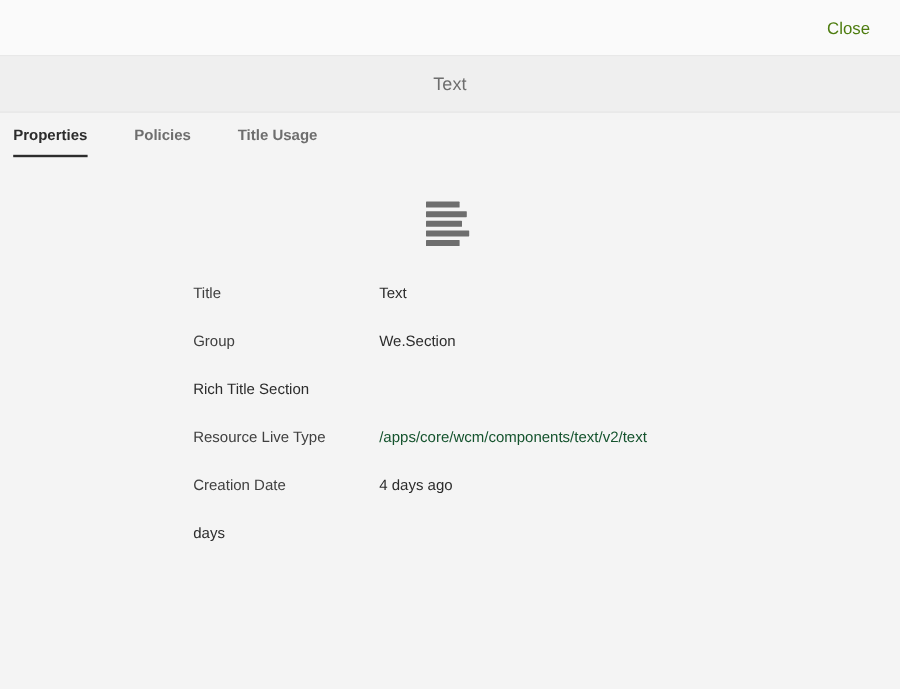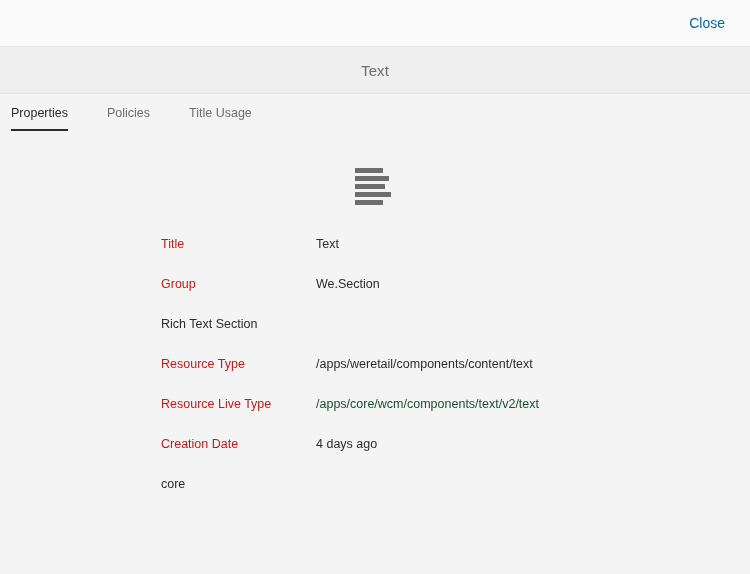--- a/index.html
+++ b/index.html
@@ -32,21 +32,21 @@
     background: #fafafa;
     border-bottom: 1px solid #e4e4e4;
     display: flex;
     align-items: center;
     justify-content: flex-end;
     padding-right: 23px;
   }
 
   .close-button {
     font-size: 14px;
-    color: #0369a1;
+    color: #4d7c0f;
     background: transparent;
     border: none;
     font-family: "Liberation Sans", sans-serif;
     cursor: pointer;
     line-height: 1;
     padding: 6px 2px;
   }
 
   
   .titleband {
@@ -79,20 +79,21 @@
 
   .tab {
     position: relative;
     font-size: 12.5px;
     color: #6e6e6e;
     padding: 0 0 10px 0;
     margin-right: 39px;
     cursor: pointer;
     white-space: nowrap;
     line-height: 1.2;
+    font-weight: bold;
   }
 
   .tab.active {
     color: #2c2c2c;
   }
 
   .tab.active::after {
     content: "";
     position: absolute;
     left: 0;
@@ -129,21 +130,21 @@
     display: flex;
     align-items: baseline;
     height: 40px;
     padding-left: 161px;
   }
 
   .prop-label {
     width: 155px;
     flex: 0 0 155px;
     font-size: 12.5px;
-    color: #b91c1c;
+    color: #404040;
     line-height: 1.3;
   }
 
   .prop-value {
     font-size: 12.5px;
     color: #2c2c2c;
     line-height: 1.3;
     word-break: break-all;
   }
 
@@ -191,37 +192,33 @@
         <div class="prop-value">Text</div>
       </div>
 
 
       <div class="prop-row">
         <div class="prop-label">Group</div>
         <div class="prop-value">We.Section</div>
       </div>
 
       <div class="prop-row">
-        <div class="prop-value">Rich Text Section</div>
-      </div>
-
-      <div class="prop-row">
-        <div class="prop-label">Resource Type</div>
-        <div class="prop-value">/apps/weretail/components/content/text</div>
-      </div>
+        <div class="prop-value">Rich Title Section</div>
+      </div>
+
 
       <div class="prop-row">
         <div class="prop-label">Resource Live Type</div>
         <a class="prop-value link" href="#">/apps/core/wcm/components/text/v2/text</a>
       </div>
 
       <div class="prop-row">
         <div class="prop-label">Creation Date</div>
         <div class="prop-value">4 days ago</div>
       </div>
 
       <div class="prop-row">
-        <div class="prop-value">core</div>
+        <div class="prop-value">days</div>
       </div>
 
     </div>
   </div>
 </div>
 
 </body></html>

